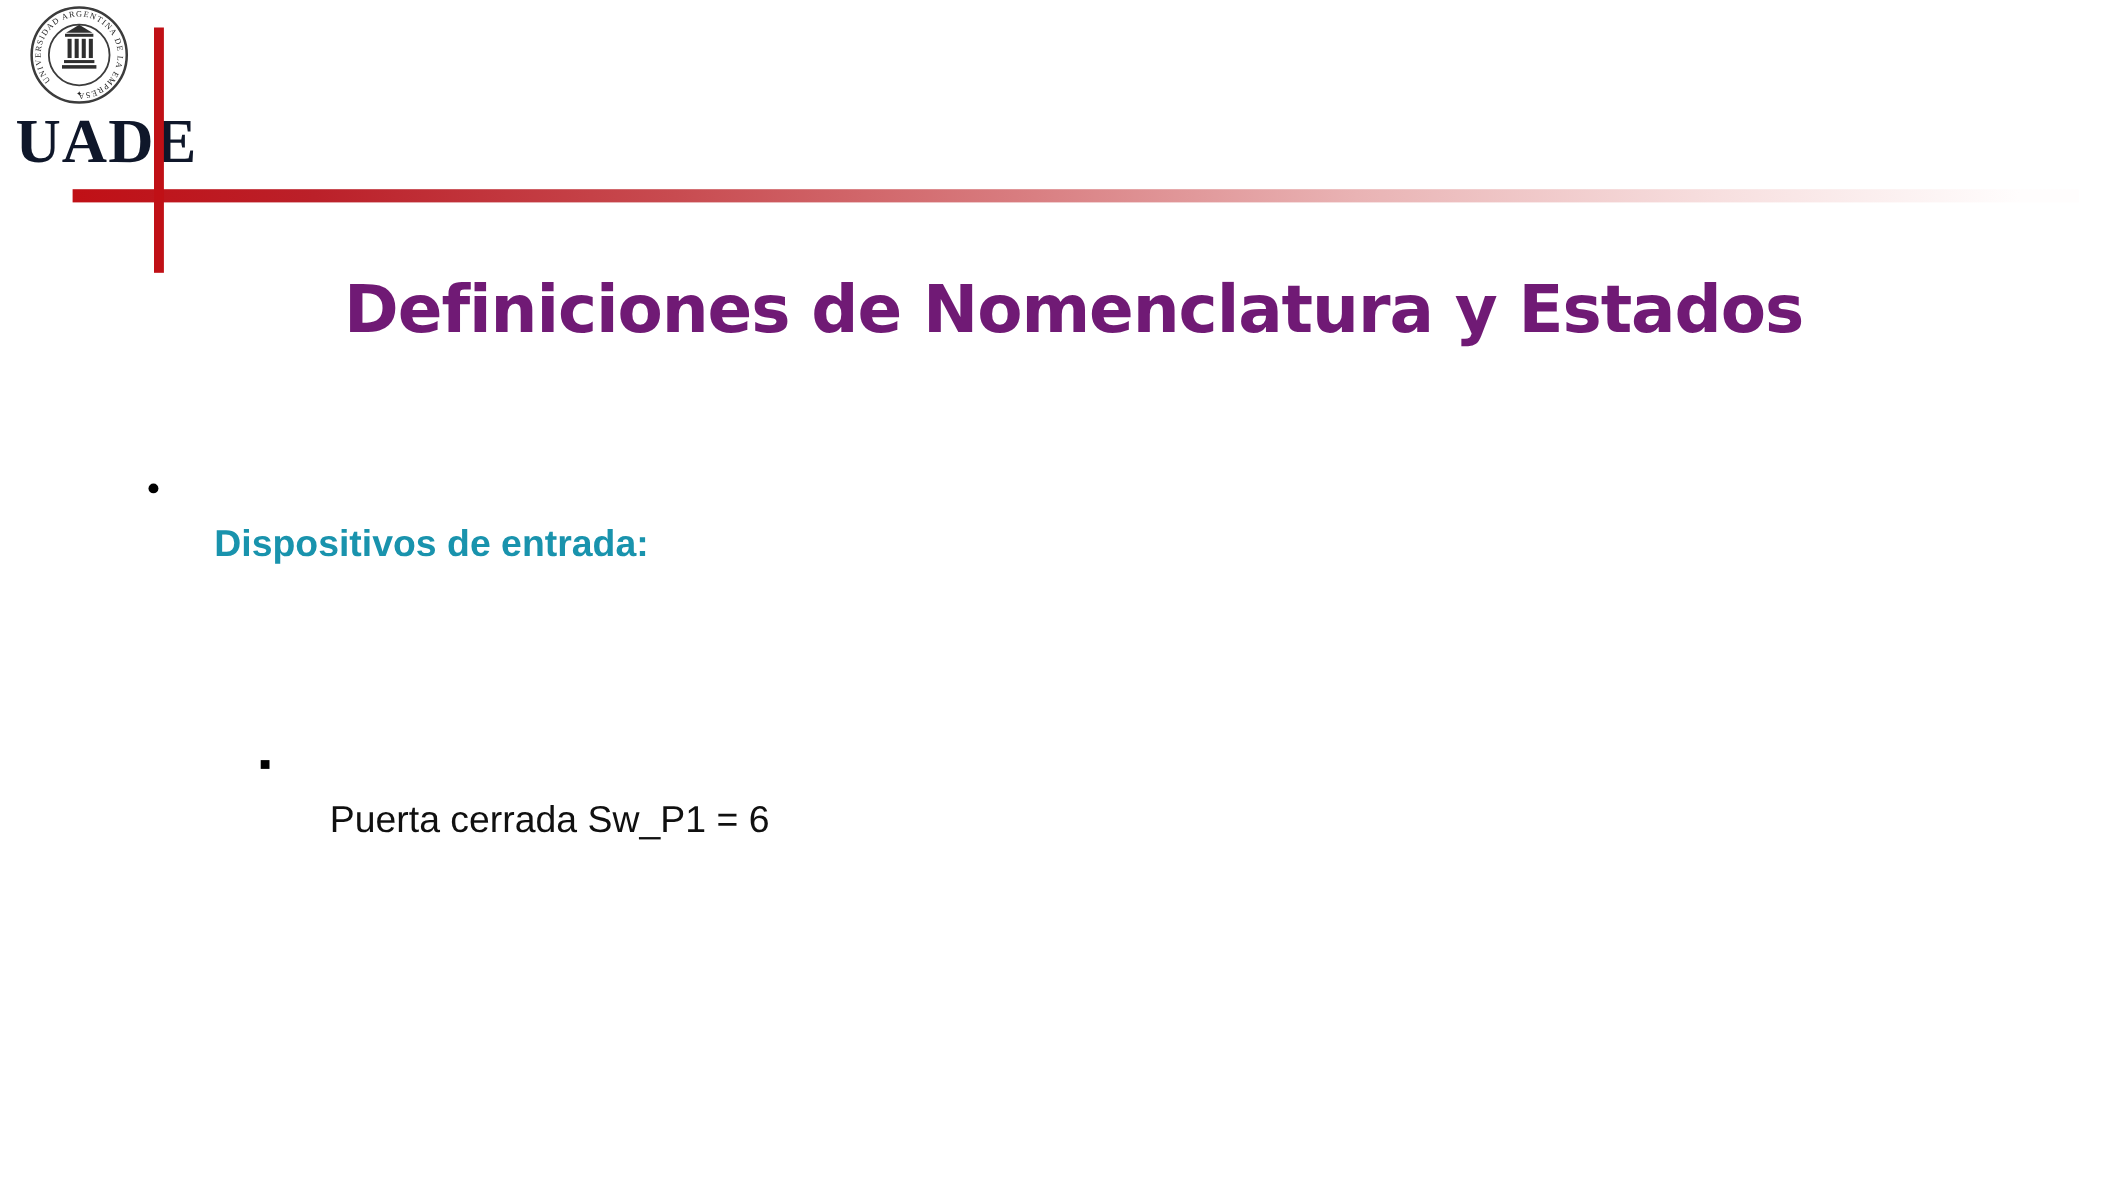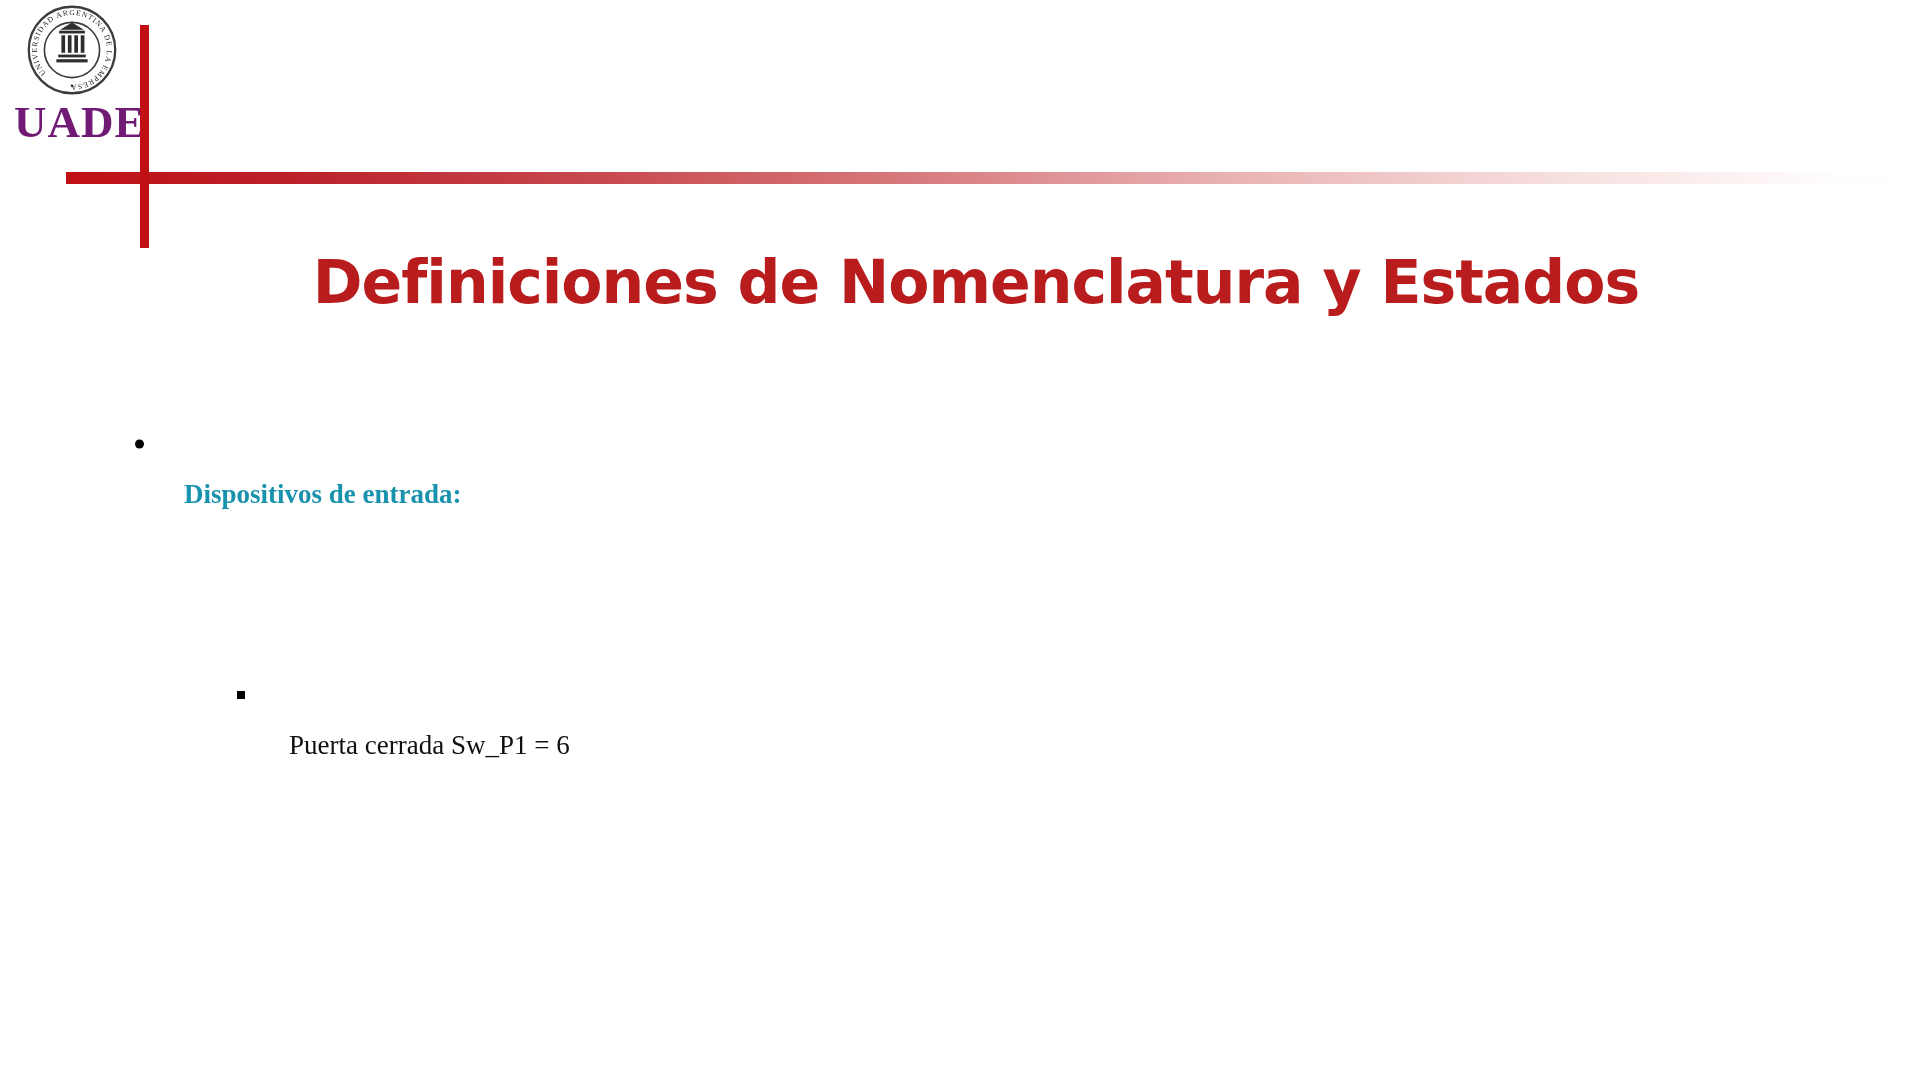--- a/index.html
+++ b/index.html
@@ -15,24 +15,24 @@
     font-family:"Liberation Sans",sans-serif;
     color:#101010;
   }
 
   
   .logo{position:absolute;left:14px;top:4px;width:130px;}
   .seal{display:block;width:92px;height:92px;margin-left:12px;}
   .wordmark{
     font-family:"Liberation Serif",serif;
     font-weight:600;
-    font-size:45px;
+    font-size:57px;
     line-height:1;
     letter-spacing:1px;
-    color:#701a75;
+    color:#0f172a;
     margin-top:4px;
   }
 
   
   .vline{
     position:absolute;left:140px;top:25px;
     width:9px;height:223px;
     background:var(--brand-red);
     z-index:2;
   }
@@ -52,31 +52,30 @@
 
   
   .title{
     position:absolute;left:56px;top:206px;width:1840px;
     text-align:center;
     font-family:"DejaVu Sans",sans-serif;
     font-weight:bold;
     font-size:60px;
     line-height:72px;
     letter-spacing:-1px;
-    color:#b91c1c;
+    color:#701a75;
   }
 
   
   .list{position:absolute;left:0;top:318px;width:1860px;}
   .row{
     position:relative;
     line-height:50.3px;
-    font-size:27px;
+    font-size:34px;
     white-space:pre-wrap;
-    font-family:Liberation Serif, serif;
   }
   .row .bullet{position:absolute;top:50%;transform:translateY(-50%);}
   .lvl1{padding-left:157px;}
   .lvl2{padding-left:212px;}
   .lvl3{padding-left:262px;}
   .lvl1 .bullet{left:135px;width:9px;height:9px;border-radius:50%;background:#000;}
   .lvl2 .bullet{left:187px;width:12px;height:12px;border-radius:50%;border:2px solid #000;box-sizing:border-box;background:transparent;}
   .lvl3 .bullet{left:237px;width:8px;height:8px;background:#000;}
   .row .bold{font-weight:bold;}
   .heading .rest{color:var(--accent);font-weight:bold;}

